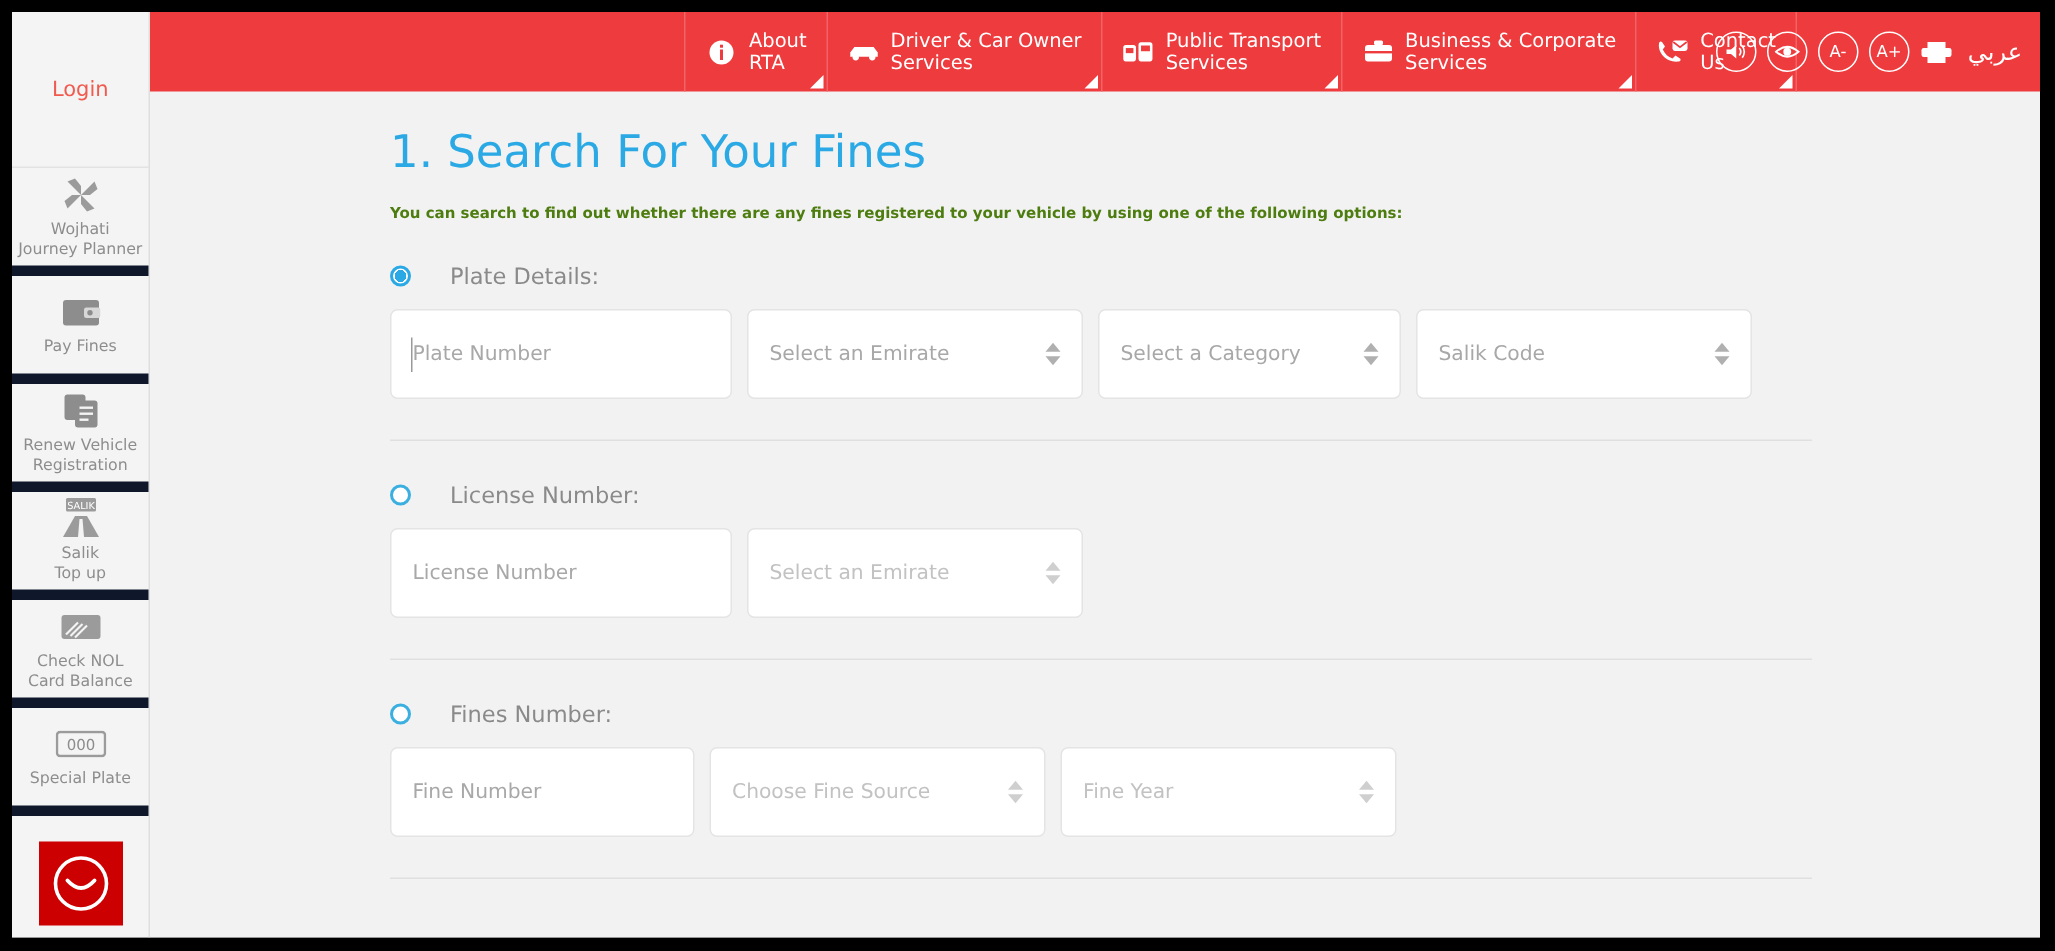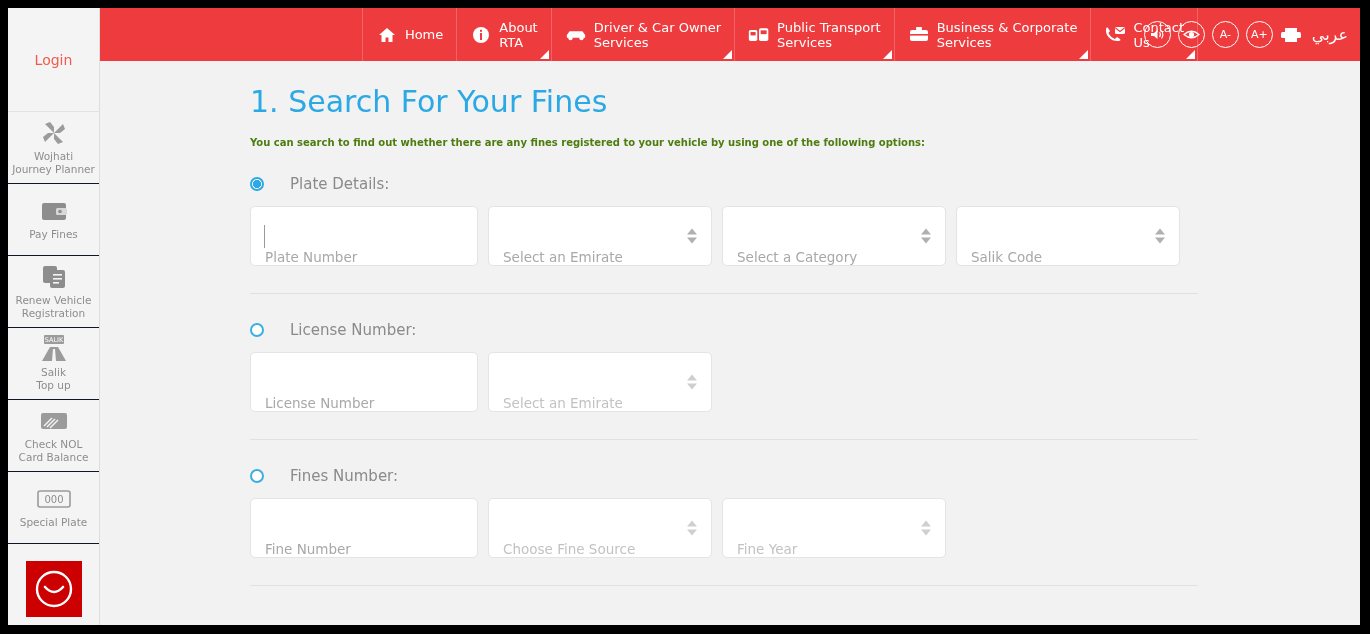--- a/index.html
+++ b/index.html
@@ -59,21 +59,21 @@
     font-size: 13px;
     letter-spacing: 0.3px;
     font-family: "DejaVu Sans", "Liberation Sans", sans-serif;
   }
   .dubai-logo .b { color: #3b6db5; }
   .dubai-logo .r { color: #d9534f; }
 
   .side-item {
     position: relative;
     height: 72px;
-    border-bottom: 1px solid #0f172a;
+    border-bottom: 7px solid #0f172a;
     display: flex;
     flex-direction: column;
     align-items: center;
     justify-content: center;
     padding: 4px 2px;
     cursor: pointer;
   }
   .side-item .s-icon {
     height: 26px;
     display: flex;
@@ -167,21 +167,21 @@
   
   #content {
     position: absolute;
     left: 92px; top: 53px;
     width: 1260px; height: 564px;
     background: #f2f2f2;
     overflow: hidden;
   }
   #inner {
     position: absolute;
-    left: 150px; top: 0;
+    left: 160px; top: 0;
     width: 948px;
   }
   #title {
     margin: 23px 0 0 0;
     color: #2ba9e5;
     font-size: 30px;
     font-weight: normal;
     font-family: "DejaVu Sans", "Liberation Sans", sans-serif;
   }
   #subtitle {
@@ -222,21 +222,21 @@
     gap: 10px;
     margin-top: 13px;
   }
   .field {
     position: relative;
     height: 60px;
     background: #ffffff;
     border: 1px solid #e4e4e4;
     border-radius: 5px;
     display: flex;
-    align-items: flex-end;
+    align-items: center;
     padding: 0 14px;
     cursor: text;
   }
   .field.sel { cursor: pointer; }
   .f-txt {
     color: #a8a8a8;
     font-size: 13.5px;
     font-family: "DejaVu Sans", "Liberation Sans", sans-serif;
   }
   .f-txt.dim { color: #c2c2c2; }
@@ -367,28 +367,20 @@
         </svg>
       </div>
       <div class="s-label">Special Plate</div>
     </div>
 
   </div>
 
   <div id="topnav">
     <div id="navinner">
 
-      <div class="nav-item">
-        <span class="n-icon">
-          <svg width="18" height="16" viewBox="0 0 18 16">
-                <path d="M9 1 L17 8 L14.5 8 L14.5 15 L10.5 15 L10.5 10.5 L7.5 10.5 L7.5 15 L3.5 15 L3.5 8 L1 8 Z" fill="#ffffff"></path>
-              </svg>
-        </span>
-        <span class="n-label">Home</span>
-      </div>
 
       <div class="nav-item">
         <span class="n-icon">
           <svg width="18" height="18" viewBox="0 0 18 18">
                 <circle cx="9" cy="9" r="8" fill="#ffffff"></circle>
                 <rect x="8" y="7" width="2" height="7" fill="#ee3b3e"></rect>
                 <rect x="8" y="3.8" width="2" height="2" fill="#ee3b3e"></rect>
               </svg>
         </span>
         <span class="n-label">About
@@ -494,21 +486,21 @@
             <span class="caret-line"></span>
             <span class="f-txt">Plate Number</span>
           </div>
           <div class="field sel" style="width:224px">
             <span class="f-txt">Select an Emirate</span>
             <span class="spinner">
                   <i class="sp-up"></i>
                   <i class="sp-dn"></i>
                 </span>
           </div>
-          <div class="field sel" style="width:224px">
+          <div class="field sel" style="width:202px">
             <span class="f-txt">Select a Category</span>
             <span class="spinner">
                   <i class="sp-up"></i>
                   <i class="sp-dn"></i>
                 </span>
           </div>
           <div class="field sel" style="width:224px">
             <span class="f-txt">Salik Code</span>
             <span class="spinner">
                   <i class="sp-up"></i>
@@ -540,21 +532,21 @@
       </div>
 
       <div class="divider"></div>
 
       <div class="opt-block">
         <div class="opt-head">
           <span class="radio"></span>
           <span class="opt-label">Fines Number:</span>
         </div>
         <div class="fields">
-          <div class="field" style="width:228px">
+          <div class="field" style="width:203px">
             <span class="f-txt">Fine Number</span>
           </div>
           <div class="field sel" style="width:224px">
             <span class="f-txt dim">Choose Fine Source</span>
             <span class="spinner dim">
                   <i class="sp-up"></i>
                   <i class="sp-dn"></i>
                 </span>
           </div>
           <div class="field sel" style="width:224px">

